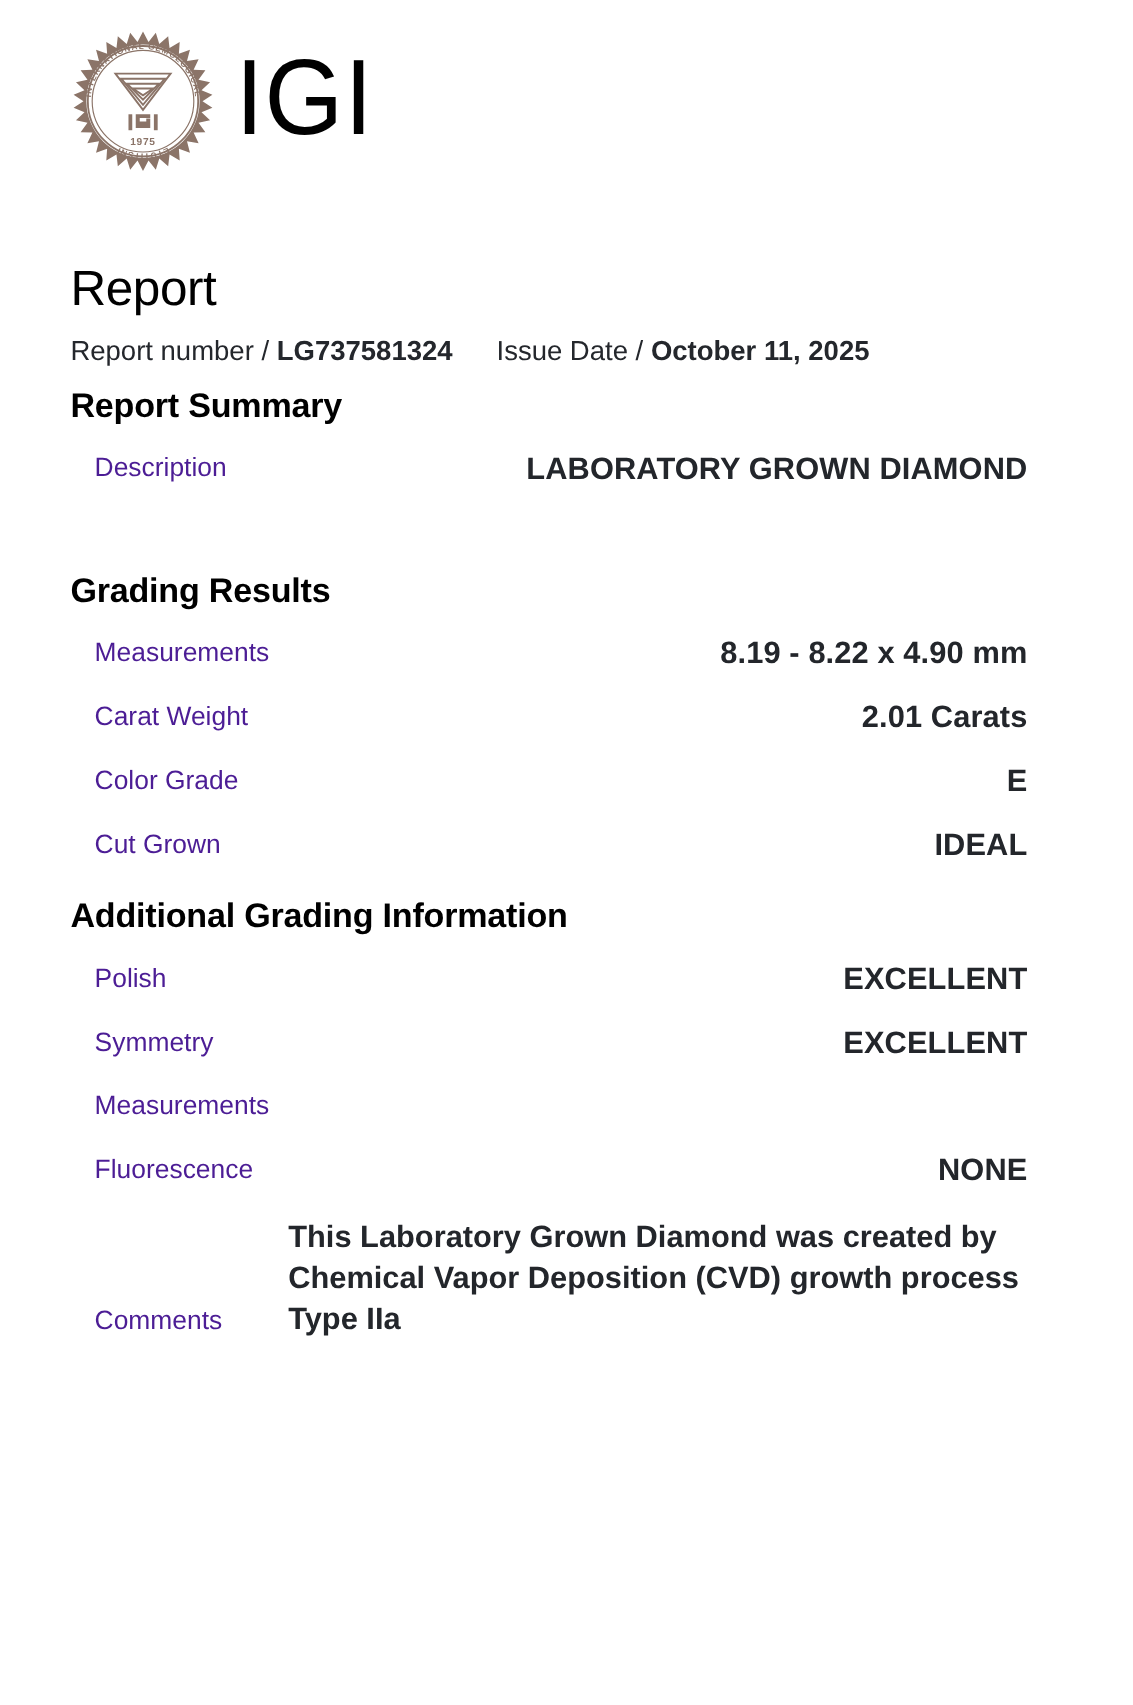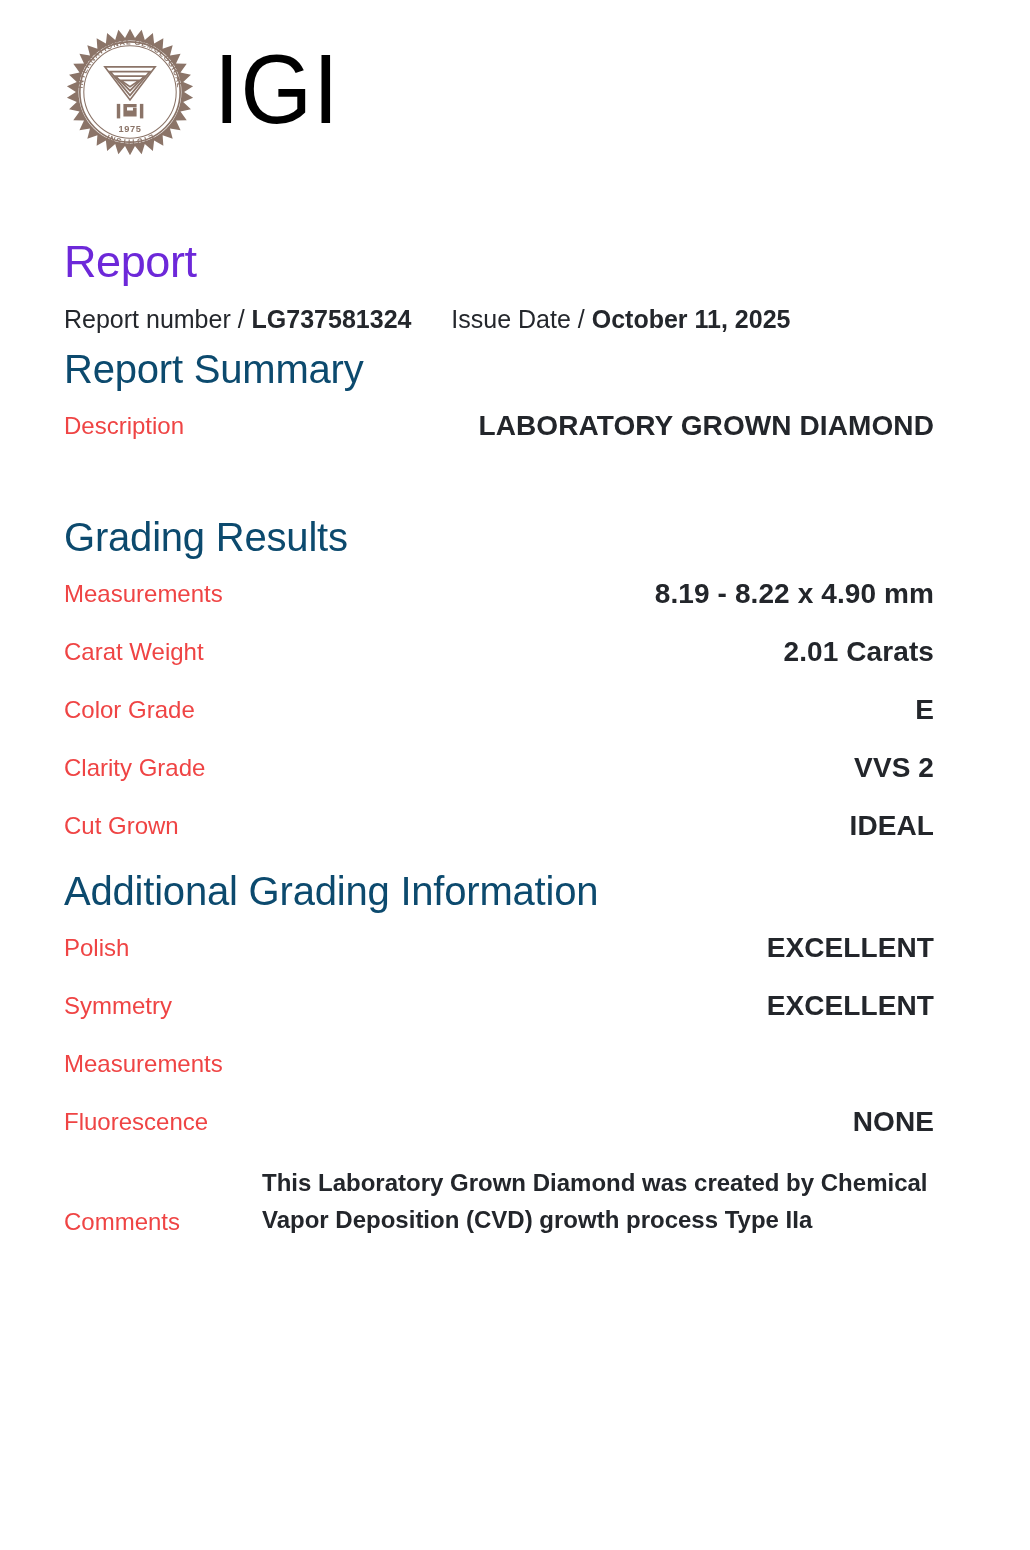--- a/index.html
+++ b/index.html
@@ -57,79 +57,80 @@
     left: 64px;
     top: 236px;
     width: 870px;
   }
 
   .doc-title {
     font-size: 45px;
     line-height: 52px;
     font-weight: 400;
     letter-spacing: -0.4px;
-    color: #6d28d9;
+    color: #000000;
     margin: 0 0 16px 0;
   }
 
   .meta-line {
     font-size: 25px;
     line-height: 30px;
     color: #24272c;
     margin: 0 0 16px 0;
     white-space: nowrap;
   }
   .meta-line .meta-label { font-weight: 400; }
   .meta-line .meta-value { font-weight: 700; }
   .meta-gap { display: inline-block; width: 26px; }
 
   .section-title {
-    font-size: 40px;
+    font-size: 31px;
     line-height: 38px;
-    font-weight: 400;
+    font-weight: 700;
     letter-spacing: -0.2px;
-    color: #0c4a6e;
+    color: #000000;
     margin: 0 0 22px 0;
   }
 
   .rows { display: block; }
 
   .row {
     display: flex;
     align-items: flex-start;
     justify-content: space-between;
     min-height: 34px;
     margin-bottom: 24px;
   }
   .row:last-child { margin-bottom: 0; }
 
   .row-label {
     font-size: 24px;
     line-height: 32px;
     font-weight: 400;
-    color: #ef4444;
+    color: #4c1d95;
     flex: 0 0 auto;
     white-space: nowrap;
+    margin-left: 22px;
   }
   .row-value {
     font-size: 28px;
     line-height: 32px;
     font-weight: 700;
     color: #23262b;
     text-align: right;
     letter-spacing: 0.1px;
     flex: 1 1 auto;
     padding-left: 24px;
   }
 
   
   .row-comments { align-items: flex-end; margin-bottom: 0; }
   .row-comments .row-label { padding-top: 2px; }
   .comments-value {
-    font-size: 24px;
+    font-size: 28px;
     line-height: 37px;
     font-weight: 700;
     color: #23262b;
     text-align: left;
     flex: 0 0 672px;
     margin-left: 46px;
     padding-left: 0;
     max-width: 672px;
   }
 
@@ -215,24 +216,20 @@
       </div>
       <div class="row">
         <span class="row-label">Carat Weight</span>
         <span class="row-value">2.01 Carats</span>
       </div>
       <div class="row">
         <span class="row-label">Color Grade</span>
         <span class="row-value">E</span>
       </div>
       <div class="row">
-        <span class="row-label">Clarity Grade</span>
-        <span class="row-value">VVS 2</span>
-      </div>
-      <div class="row">
         <span class="row-label">Cut Grown</span>
         <span class="row-value">IDEAL</span>
       </div>
     </div>
 
     <div class="gap-md"></div>
 
     <h2 class="section-title">Additional Grading Information</h2>
     <div class="rows">
       <div class="row">

